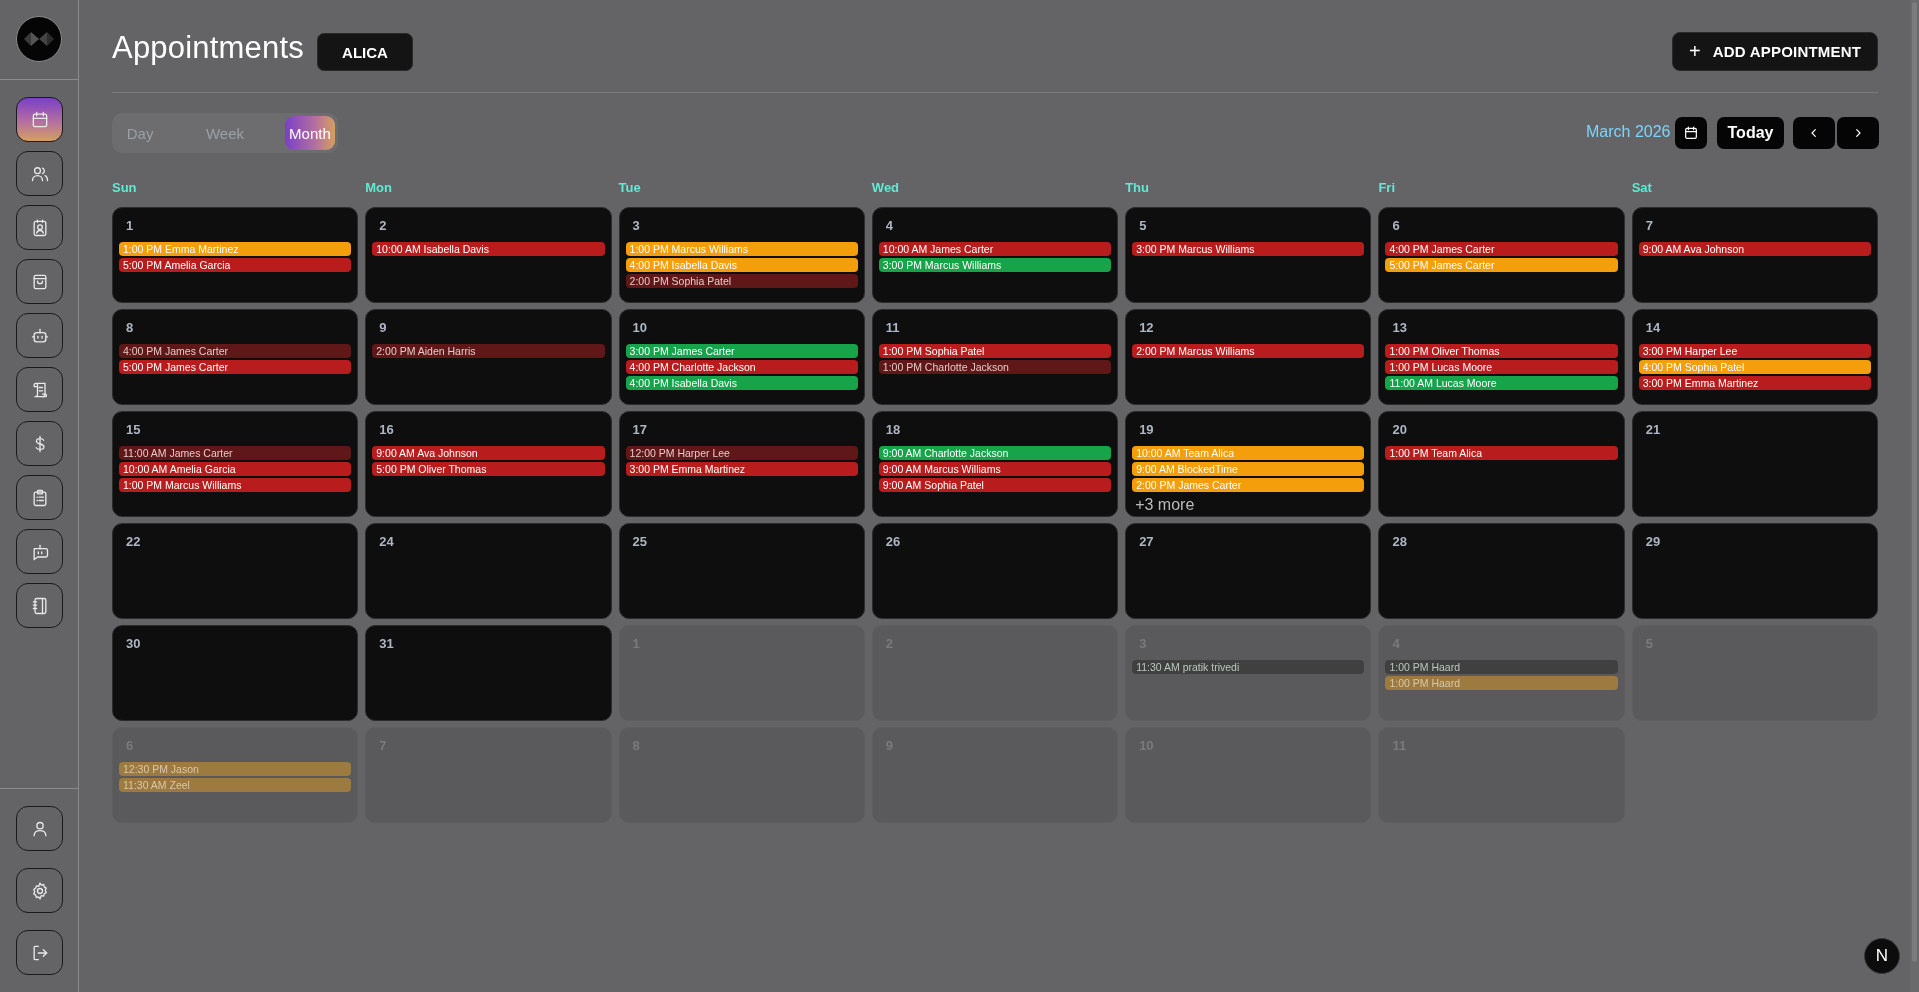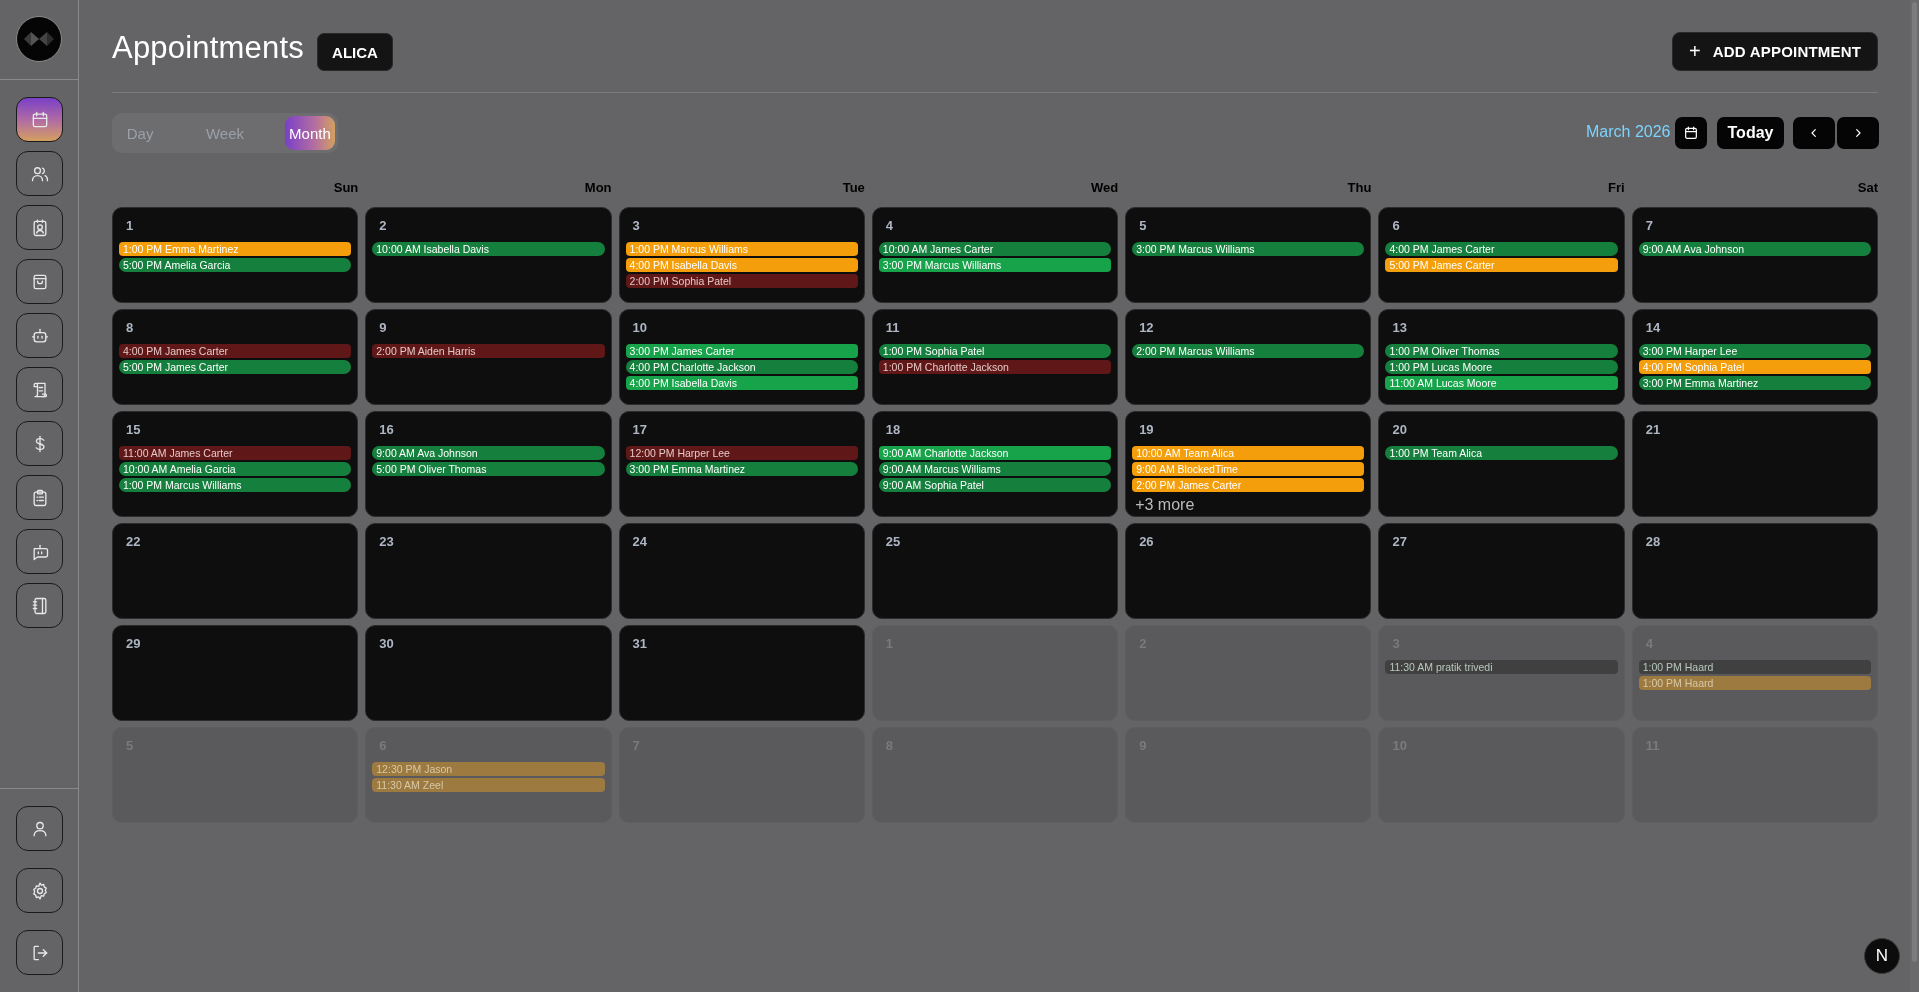--- a/index.html
+++ b/index.html
@@ -32,21 +32,21 @@
     background: linear-gradient(180deg, #7a3fc8 0%, #b46fa0 55%, #d4a060 100%);
   }
   .nav-btn svg { width: 20px; height: 20px; stroke: #e8e8e8; fill: none; stroke-width: 1.6; stroke-linecap: round; stroke-linejoin: round; }
 
   
   .page-title {
     position: absolute; left: 112px; top: 30px; font-size: 31px; font-weight: 400; color: #fff;
     letter-spacing: 0.2px;
   }
   .tenant-badge {
-    position: absolute; left: 317px; top: 33px; width: 76px; height: 38px;
+    position: absolute; left: 317px; top: 33px; width: 96px; height: 38px;
     background: #141414; border-radius: 7px; border: 1px solid #2a2a2a;
     font-size: 15px; font-weight: 700; display: flex; align-items: center; justify-content: center;
   }
   .add-btn {
     position: absolute; left: 1672px; top: 32px; width: 206px; height: 39px;
     background: #141414; border-radius: 8px; border: 1px solid #2a2a2a;
     display: flex; align-items: center; justify-content: center; gap: 12px;
     font-size: 15px; font-weight: 700; letter-spacing: 0.2px; cursor: pointer;
   }
   .add-btn .plus { font-size: 20px; font-weight: 400; }
@@ -74,21 +74,21 @@
     display: flex; align-items: center; justify-content: center; cursor: pointer; color: #fff;
   }
   .ctrl-btn svg { width: 16px; height: 16px; stroke: #fff; fill: none; stroke-width: 1.8; stroke-linecap: round; stroke-linejoin: round; }
   .cal-btn { left: 1675px; width: 32px; }
   .today-btn { left: 1717px; width: 67px; font-size: 16px; font-weight: 700; }
   .prev-btn { left: 1793px; width: 42px; }
   .next-btn { left: 1837px; width: 42px; }
 
   
   .weekday-row { position: absolute; left: 112px; top: 180px; width: 1766px; display: grid; grid-template-columns: repeat(7, 1fr); column-gap: 7px; }
-  .weekday { text-align: right; font-size: 13px; font-weight: 700; color: #000000; }
+  .weekday { text-align: left; font-size: 13px; font-weight: 700; color: #5eead4; }
 
   
   .grid {
     position: absolute; left: 112px; top: 207px; width: 1766px;
     display: grid; grid-template-columns: repeat(7, 1fr); column-gap: 7px;
     grid-template-rows: 96px 96px 106px 96px 96px 96px; row-gap: 6px;
   }
   .cell {
     background: #0e0e0e; border: 1px solid #2c2c2c; border-radius: 10px;
     padding: 10px 6px 6px 6px; position: relative; cursor: pointer; overflow: hidden;
@@ -97,21 +97,21 @@
     background: #5a5a5c; border-color: #5e5e60;
   }
   .day-num { font-size: 13px; font-weight: 700; color: #aeb6c4; padding-left: 7px; height: 24px; line-height: 16px; }
   .cell.other .day-num { color: #7a7a7c; }
   .events { display: flex; flex-direction: column; gap: 2px; }
   .ev {
     height: 14px; border-radius: 4px; font-size: 10.5px; line-height: 15px; padding: 0 4px;
     color: #fff; white-space: nowrap; overflow: hidden; cursor: pointer;
   }
   .ev.orange { background: #f59e0b; }
-  .ev.blue { background: #15803d; border-radius: 7px; }
+  .ev.blue { background: #b91c1c; }
   .ev.green { background: #16a34a; }
   .ev.red { background: #5f1717; color: #e6c8c8; }
   .cell.other .ev.green { background: #404040; color: #b8c8bc; }
   .cell.other .ev.orange { background: #9c7a40; color: #d8c8a8; }
   .more { font-size: 16px; color: #bbb; padding-left: 3px; margin-top: 2px; cursor: pointer; }
 
   
   .n-btn {
     position: absolute; left: 1864px; top: 938px; width: 36px; height: 36px; border-radius: 50%;
     background: #0c0c0c; border: 1px solid #3a3a3a; display: flex; align-items: center; justify-content: center;
@@ -431,24 +431,20 @@
     </div>
     <div class="cell">
       <div class="day-num">21</div>
       <div class="events"></div>
     </div>
     <div class="cell">
       <div class="day-num">22</div>
       <div class="events"></div>
     </div>
     <div class="cell">
-      <div class="day-num">23</div>
-      <div class="events"></div>
-    </div>
-    <div class="cell">
       <div class="day-num">24</div>
       <div class="events"></div>
     </div>
     <div class="cell">
       <div class="day-num">25</div>
       <div class="events"></div>
     </div>
     <div class="cell">
       <div class="day-num">26</div>
       <div class="events"></div>

